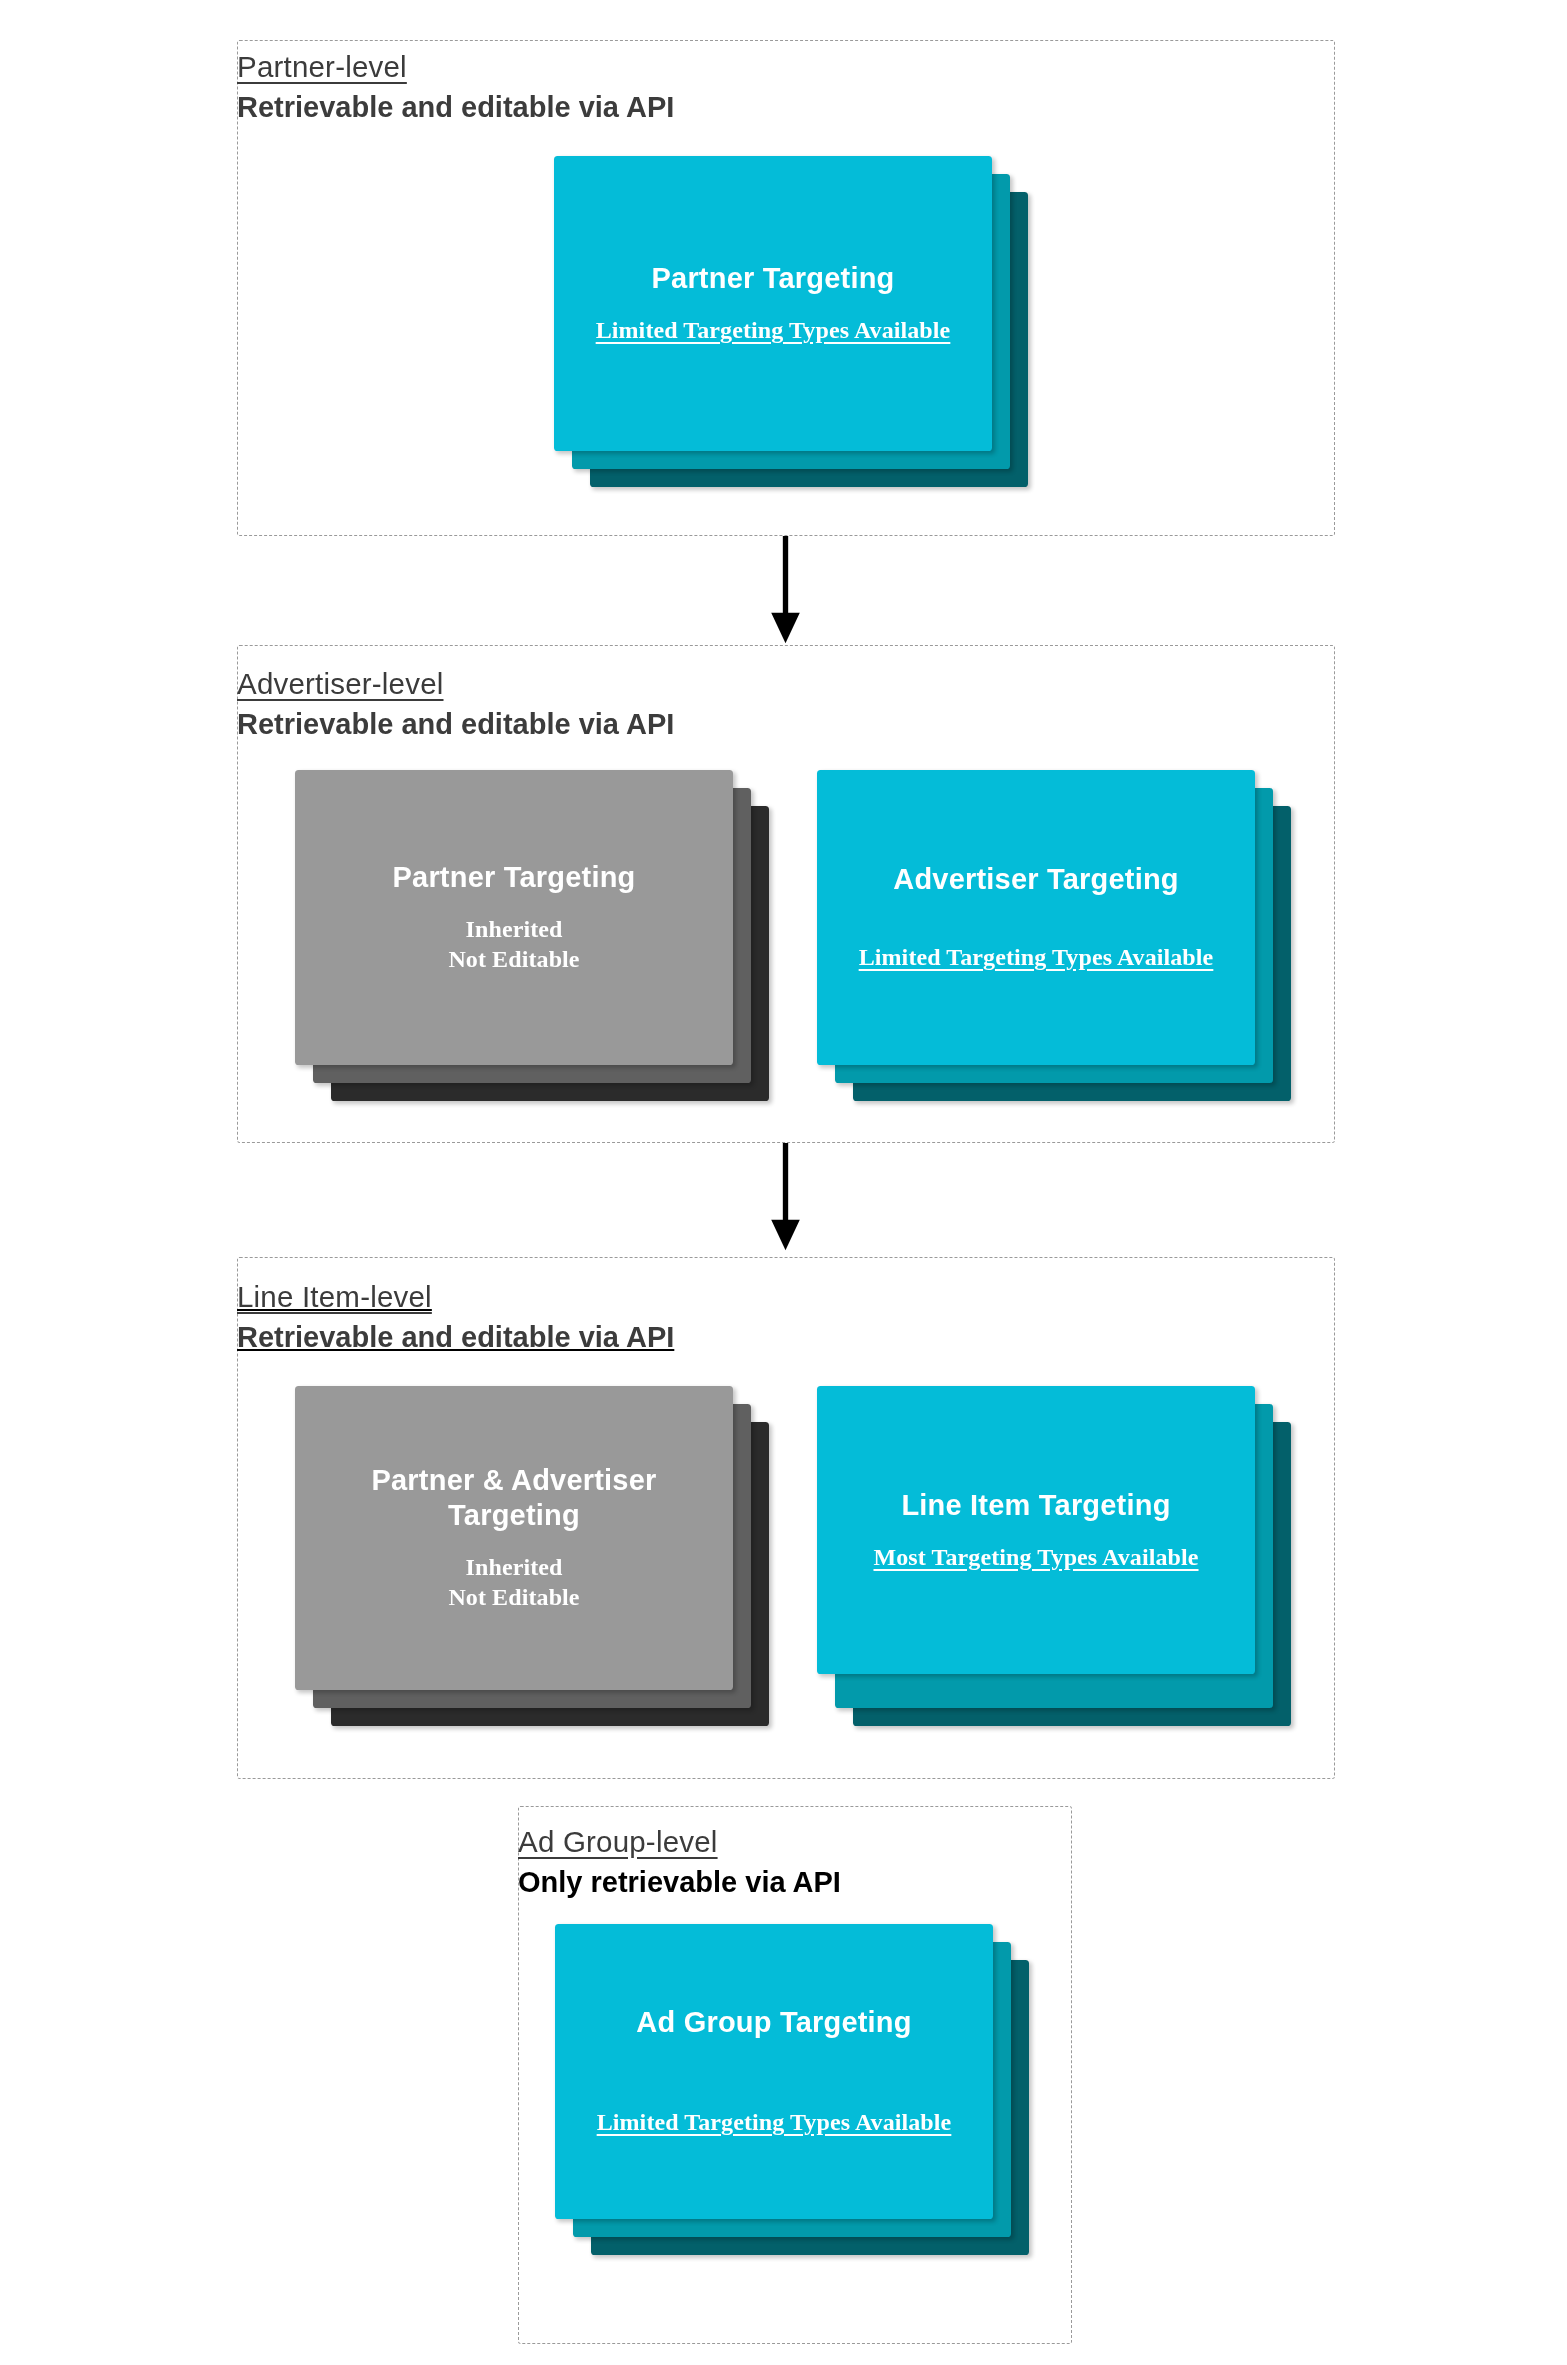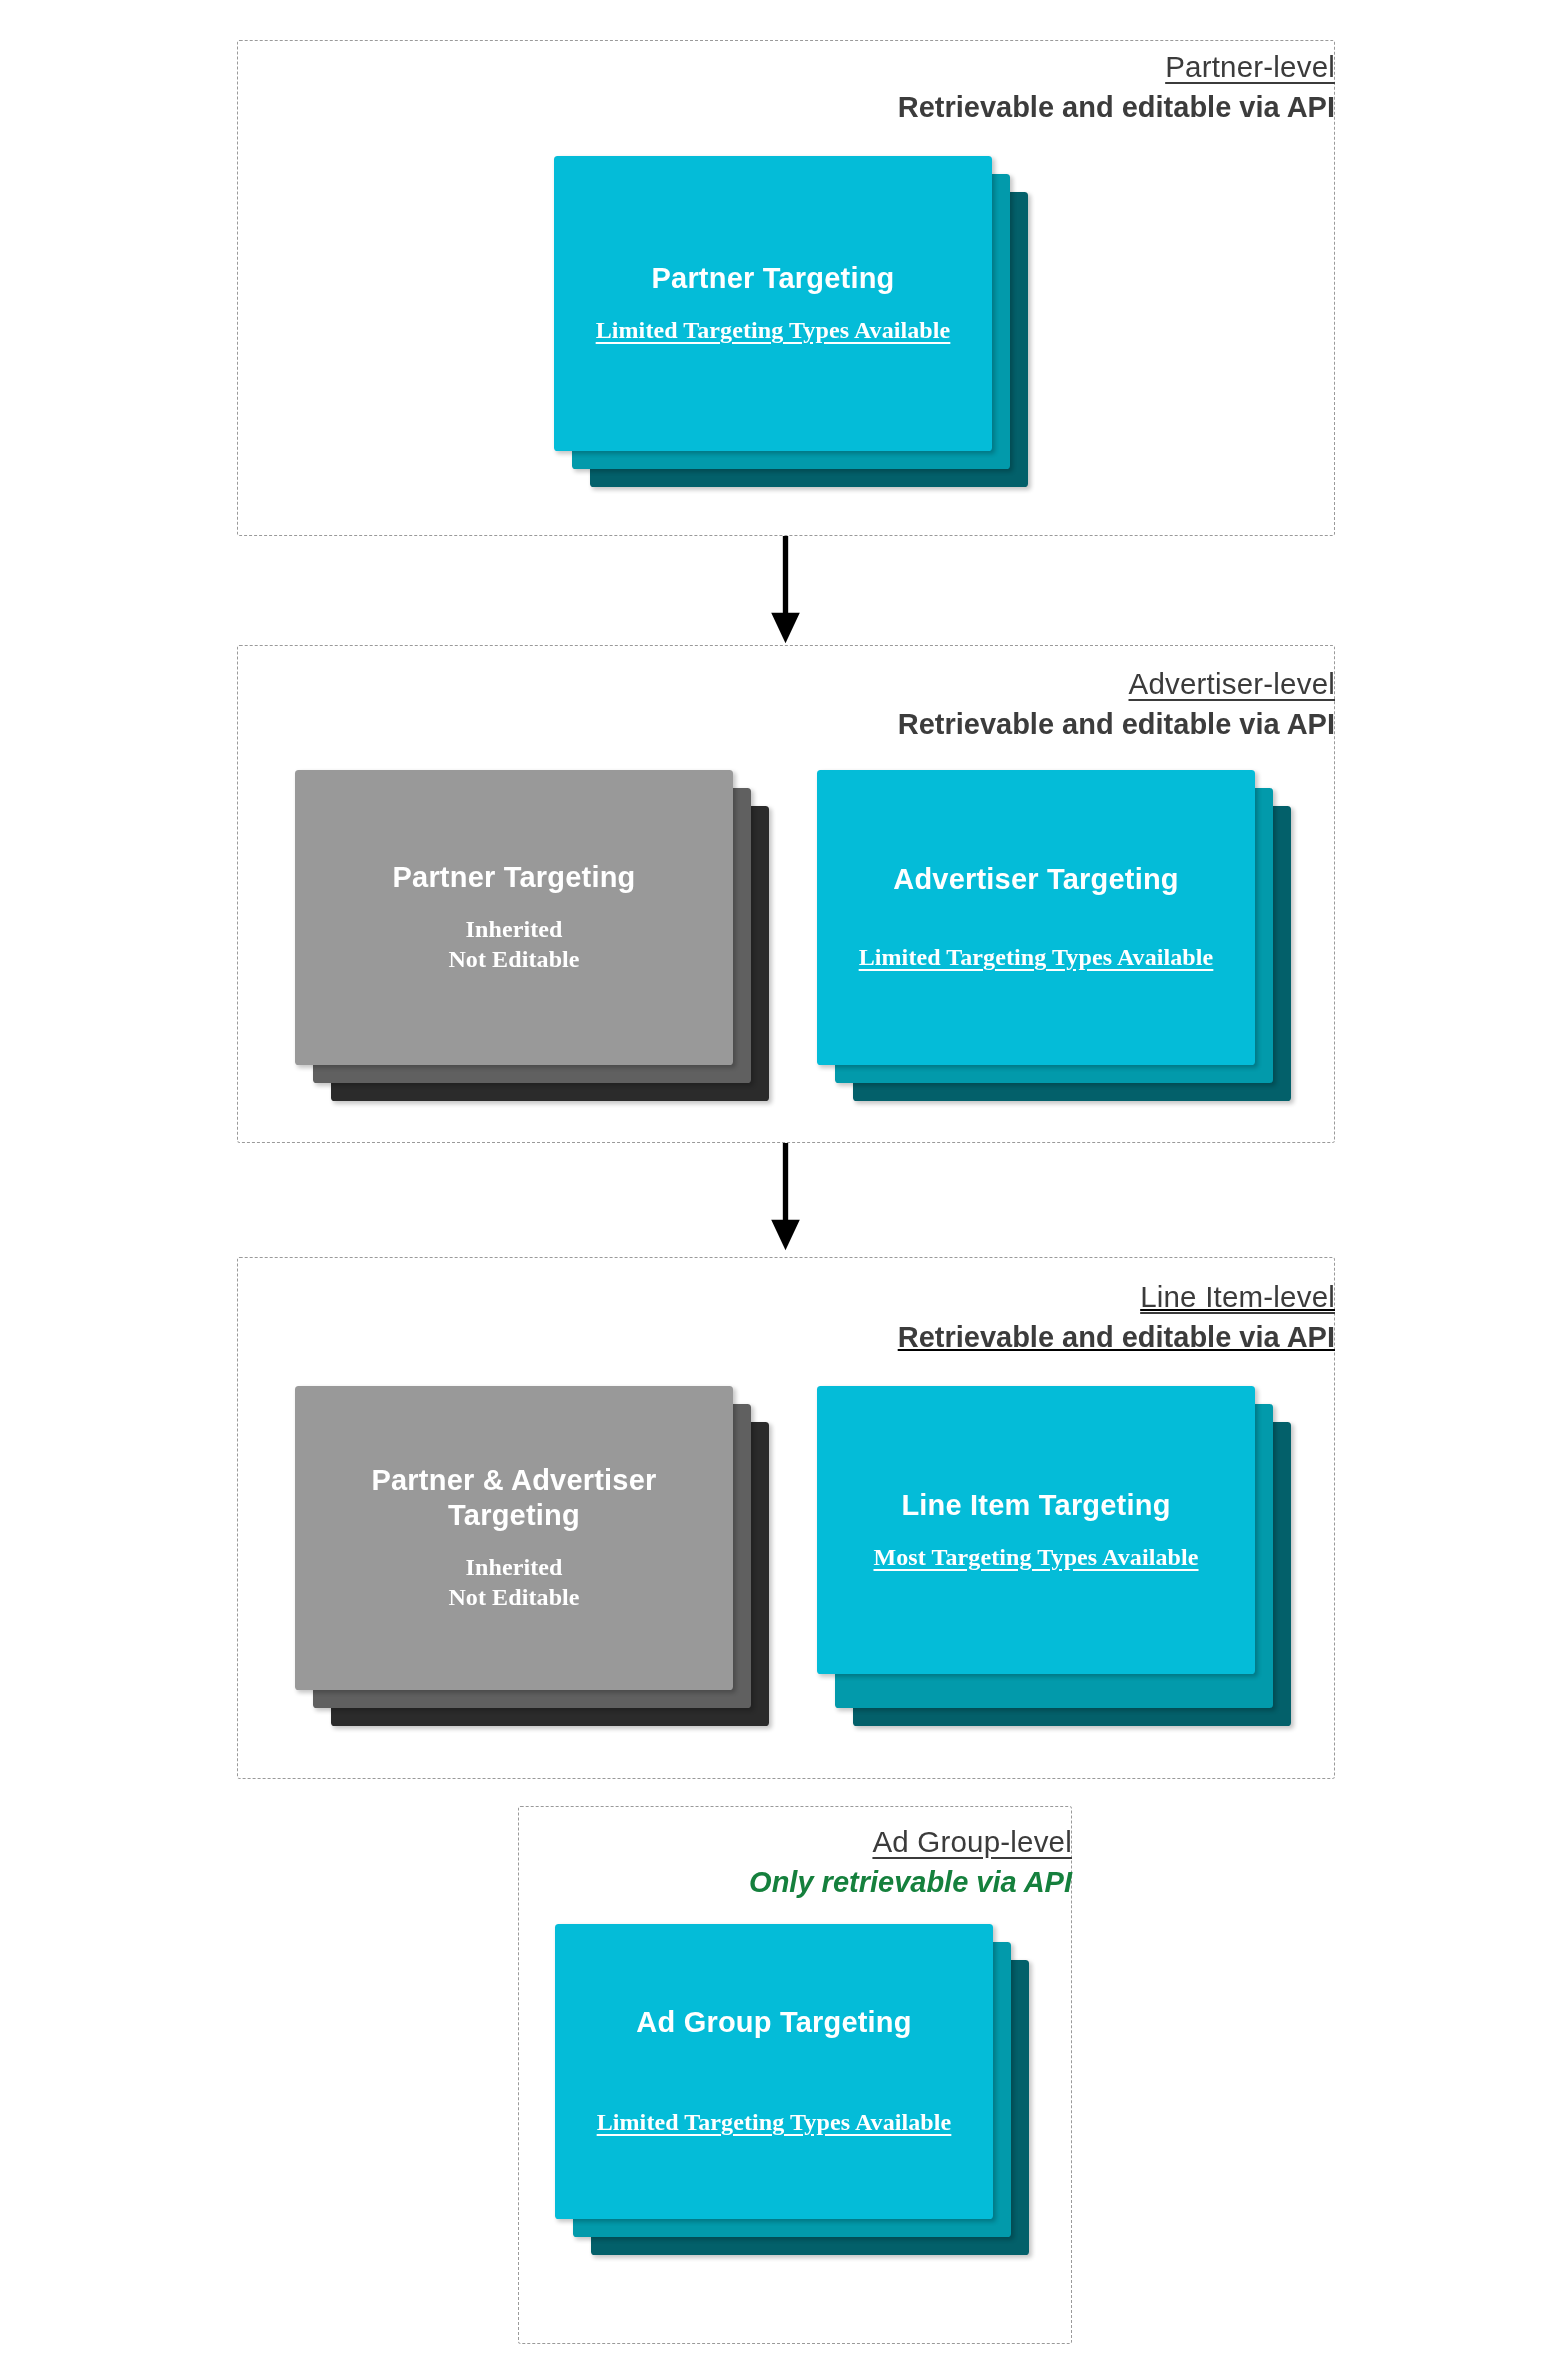--- a/index.html
+++ b/index.html
@@ -26,42 +26,41 @@
     border: 1.8px dashed #9a9a9a;
     border-radius: 2.7px;
     box-sizing: border-box;
     background: transparent;
   }
 
   .level-heading {
     position: absolute;
     left: 0;
     right: 10px;
-    text-align: right;
+    text-align: left;
     pointer-events: none;
   }
   .level-title {
     font-size: 29.5px;
     font-weight: 400;
     color: #3b3b3b;
     text-decoration: underline;
     text-underline-offset: 4.5px;
     line-height: 1.25;
     letter-spacing: 0.2px;
   }
   .level-subtitle {
     font-size: 29px;
     font-weight: 700;
     color: #3c3c3c;
     line-height: 1.3;
     margin-top: 2.7px;
   }
   .level-subtitle.danger {
-    color: #15803d;
-    font-style: italic;
+    color: #000000;
   }
 
   
   .card-stack {
     position: absolute;
     padding-left: 8px;
   }
   .card-layer {
     position: absolute;
     border-radius: 3.6px;

